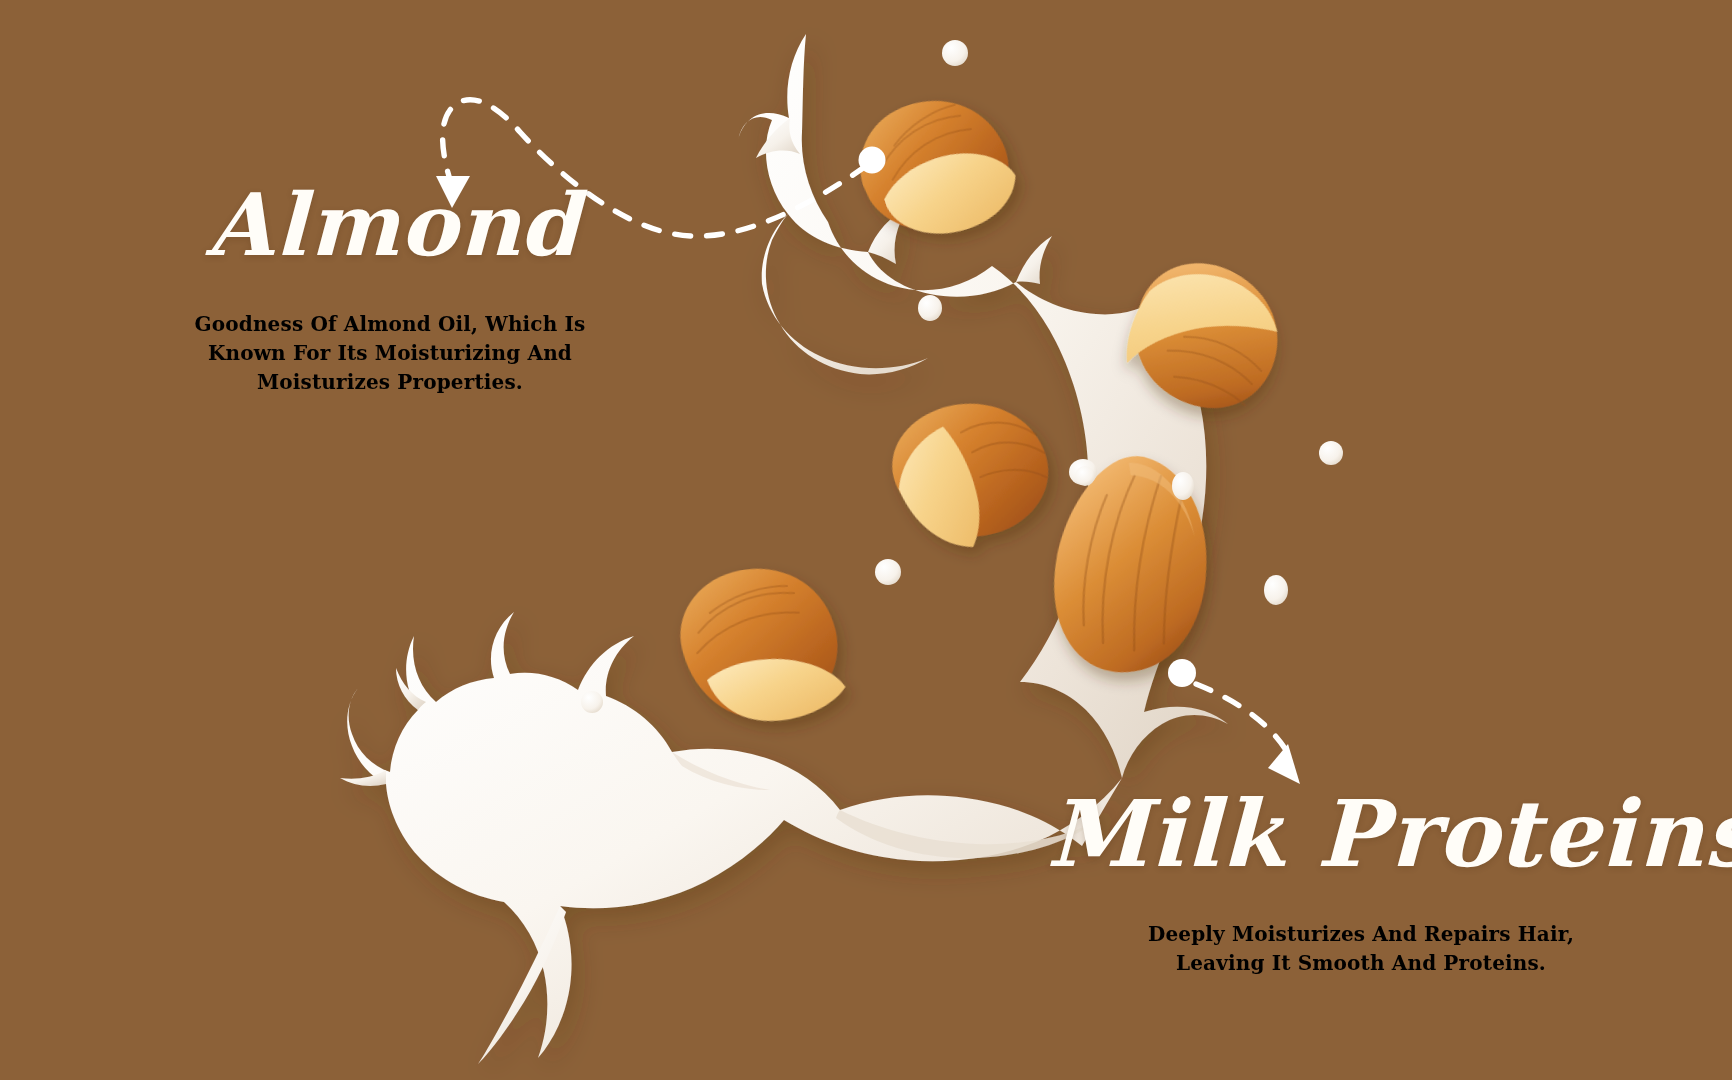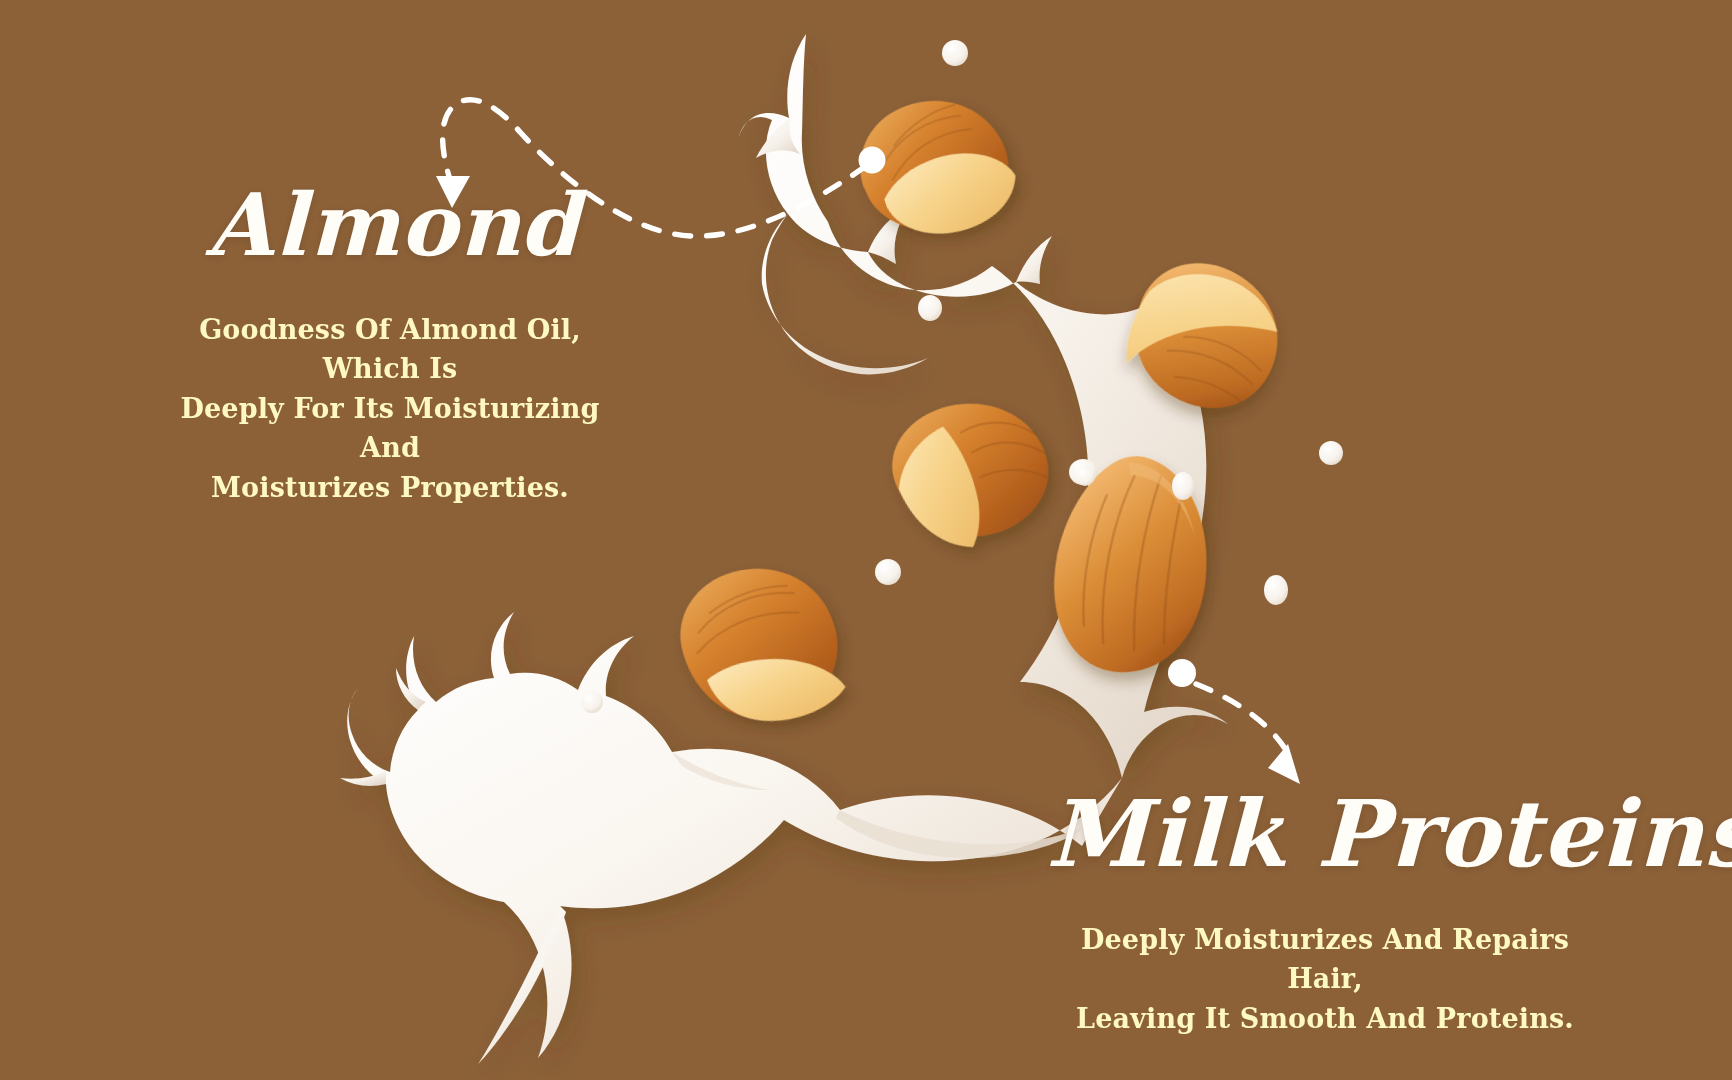--- a/index.html
+++ b/index.html
@@ -54,37 +54,37 @@
 
   #headline-milk {
     left: 1055px;
     top: 788px;
     font-size: 92px;
     transform: skewX(-4deg);
   }
 
   .body-copy {
     position: absolute;
-    color: #fef9c3;
+    color: #000000;
     font-family: "DejaVu Serif", serif;
     font-weight: bold;
-    font-size: 27px;
+    font-size: 20px;
     line-height: 1.46;
     letter-spacing: 0.15px;
   }
 
   #copy-almond {
     left: 150px;
     top: 310px;
     width: 480px;
     text-align: center;
   }
 
   #copy-milk {
-    left: 1070px;
+    left: 1106px;
     top: 920px;
     width: 510px;
     text-align: center;
   }
 
   .copy-line { display: block; }
 
   
   #connectors {
     position: absolute;
@@ -349,21 +349,21 @@
                C 1236,700 1268,722 1286,750" fill="none" stroke="#FFFFFF" stroke-width="5.4" stroke-linecap="round" stroke-dasharray="16 16"></path>
       <polygon points="1300,784 1268,768 1288,744" fill="#FFFFFF"></polygon>
       <circle cx="1182" cy="673" r="14" fill="#FFFFFF"></circle>
     </g>
   </svg>
 
   <div class="headline" id="headline-almond">Almond</div>
 
   <div class="body-copy" id="copy-almond">
     <span class="copy-line">Goodness Of Almond Oil, Which Is</span>
-    <span class="copy-line">Deeply For Its Moisturizing And</span>
+    <span class="copy-line">Known For Its Moisturizing And</span>
     <span class="copy-line">Moisturizes Properties.</span>
   </div>
 
   <div class="headline" id="headline-milk">Milk Proteins</div>
 
   <div class="body-copy" id="copy-milk">
     <span class="copy-line">Deeply Moisturizes And Repairs Hair,</span>
     <span class="copy-line">Leaving It Smooth And Proteins.</span>
   </div>
 

